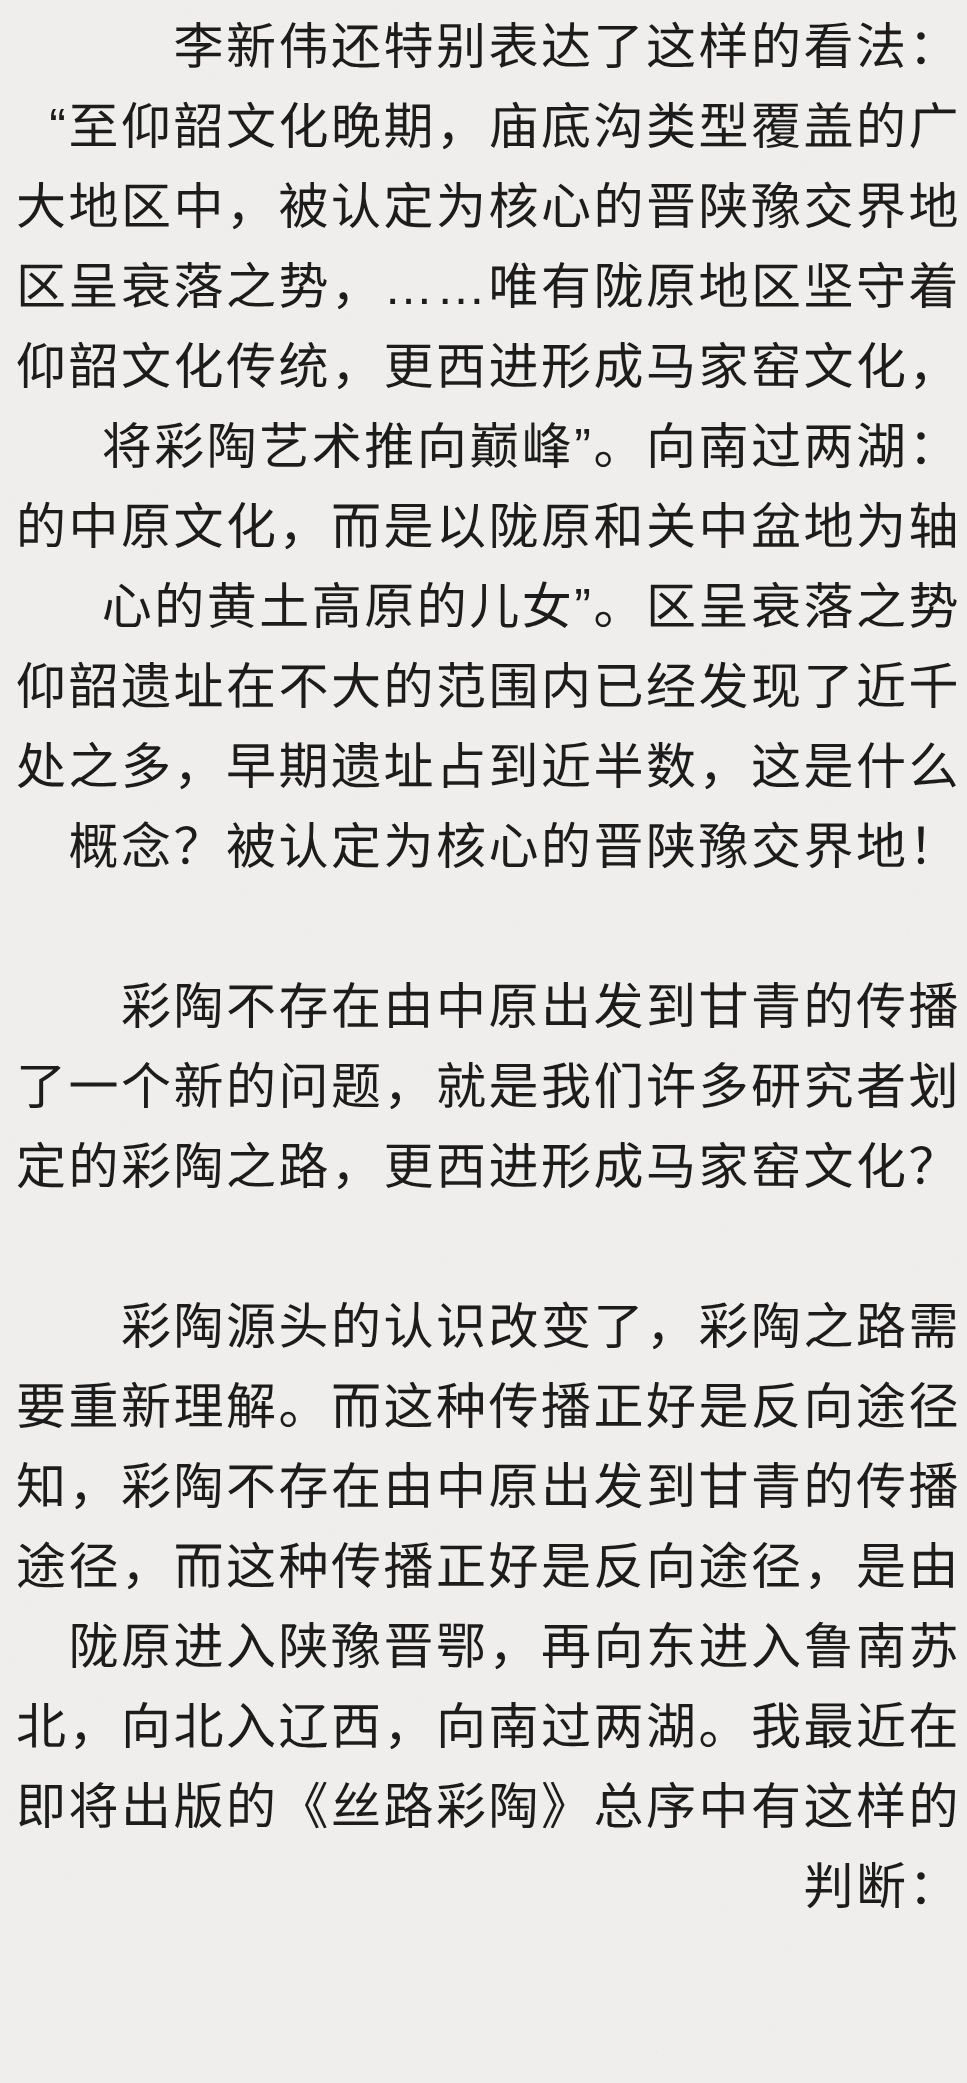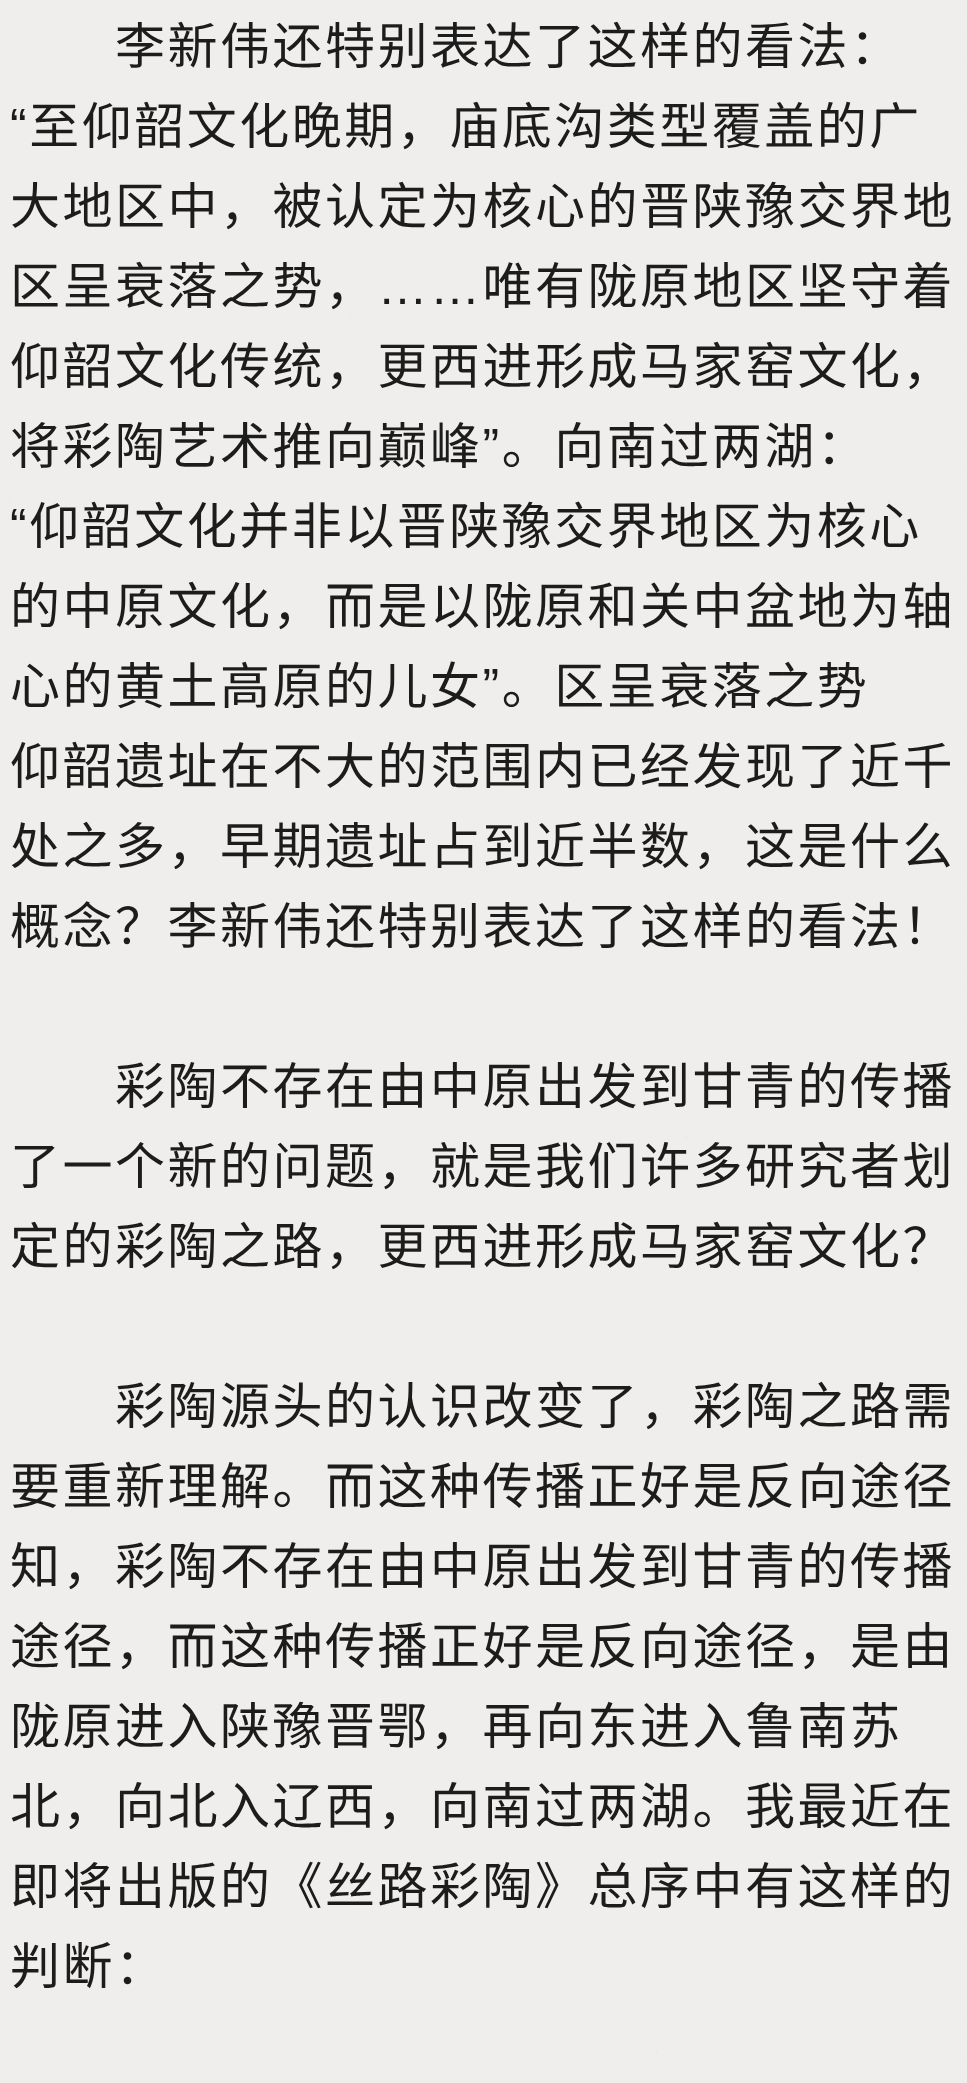--- a/index.html
+++ b/index.html
@@ -29,21 +29,21 @@
   .content{
     position:relative;
     padding:7px 6px 0 10px;
     font-family:"Liberation Sans", sans-serif;
     font-size:50px;
     line-height:80px;
     letter-spacing:2.5px;
     color:var(--ink);
     font-weight:400;
   }
-  .para{margin:0 0 80px 0;}
+  .para{margin:0 0 80px 0;text-align:right;}
   .para:last-child{margin-bottom:0;}
   .line{
     height:80px;
     white-space:nowrap;
   }
   .line.indent{text-indent:105px;}
 </style>
 </head>
 <body>
 
@@ -51,26 +51,25 @@
 
   <div class="content">
 
     <div class="para">
       <div class="line indent">李新伟还特别表达了这样的看法：</div>
       <div class="line">“至仰韶文化晚期，庙底沟类型覆盖的广</div>
       <div class="line">大地区中，被认定为核心的晋陕豫交界地</div>
       <div class="line">区呈衰落之势，……唯有陇原地区坚守着</div>
       <div class="line">仰韶文化传统，更西进形成马家窑文化，</div>
       <div class="line">将彩陶艺术推向巅峰”。向南过两湖：</div>
-      <div class="line">“仰韶文化并非以晋陕豫交界地区为核心</div>
       <div class="line">的中原文化，而是以陇原和关中盆地为轴</div>
       <div class="line">心的黄土高原的儿女”。区呈衰落之势</div>
       <div class="line">仰韶遗址在不大的范围内已经发现了近千</div>
       <div class="line">处之多，早期遗址占到近半数，这是什么</div>
-      <div class="line">概念？李新伟还特别表达了这样的看法！</div>
+      <div class="line">概念？被认定为核心的晋陕豫交界地！</div>
     </div>
 
     <div class="para">
       <div class="line indent">彩陶不存在由中原出发到甘青的传播</div>
       <div class="line">了一个新的问题，就是我们许多研究者划</div>
       <div class="line">定的彩陶之路，更西进形成马家窑文化？</div>
     </div>
 
     <div class="para">
       <div class="line indent">彩陶源头的认识改变了，彩陶之路需</div>

